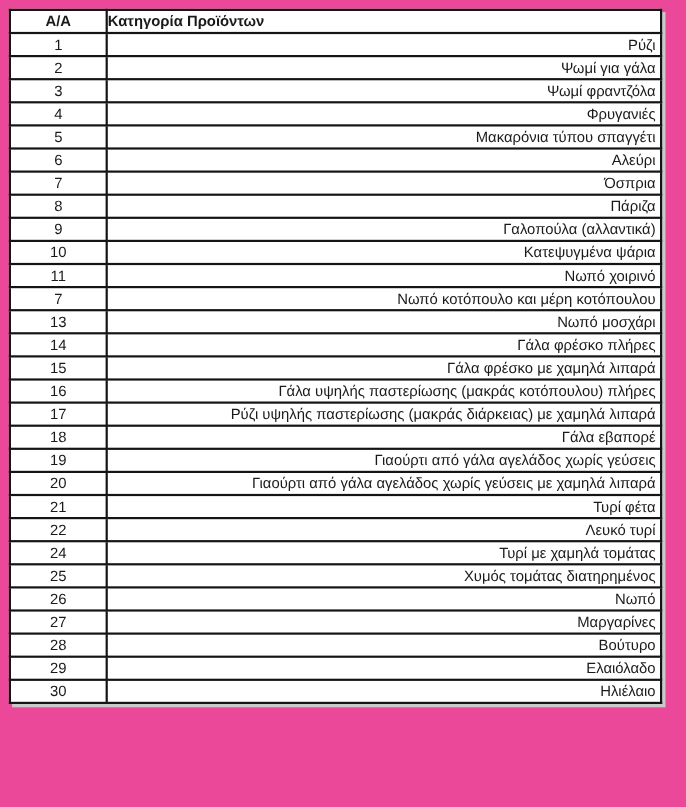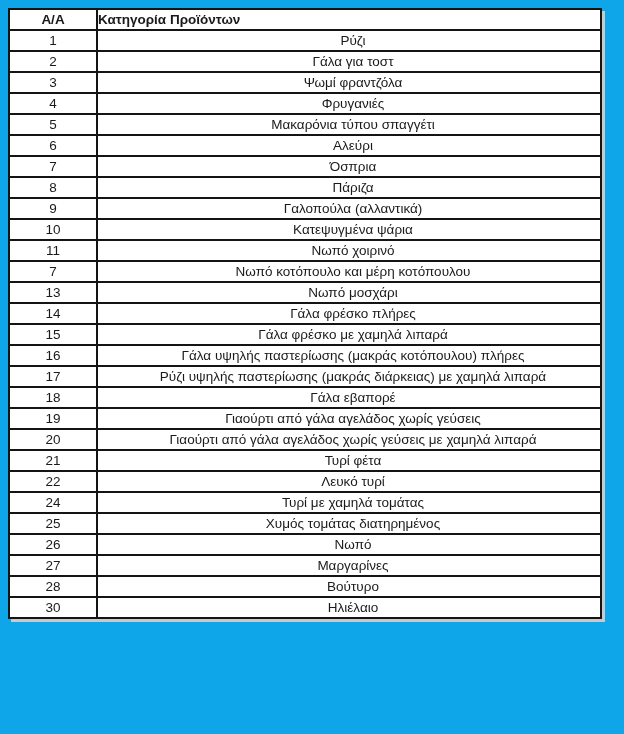--- a/index.html
+++ b/index.html
@@ -7,21 +7,21 @@
     width: 624px;
     height: 734px;
     background: #ffffff;
     font-family: "Liberation Sans", "DejaVu Sans", sans-serif;
     color: #1a1a1a;
     overflow: hidden;
   }
   .page {
     width: 624px;
     height: 734px;
-    background: #0ea5e9;
+    background: #ec4899;
     position: relative;
   }
   table.category-table {
     position: absolute;
     left: 8px;
     top: 8px;
     width: 594px;
     border-collapse: collapse;
     table-layout: fixed;
     box-shadow: 3px 3px 0 #c9c9c9;
@@ -41,21 +41,21 @@
   th.hdr-num, td.num {
     text-align: center;
     font-weight: normal;
   }
   th.hdr-num { font-weight: bold; }
   th.hdr-cat {
     text-align: left;
     font-weight: bold;
   }
   td.cat {
-    text-align: center;
+    text-align: right;
     padding-left: 12px;
     padding-right: 4px;
   }
 </style>
 </head>
 <body>
 
 <div class="page">
   <table class="category-table">
     <colgroup>
@@ -68,21 +68,21 @@
         <th class="hdr-cat">Κατηγορία Προϊόντων</th>
       </tr>
     </thead>
     <tbody>
         <tr>
           <td class="num">1</td>
           <td class="cat">Ρύζι</td>
         </tr>
         <tr>
           <td class="num">2</td>
-          <td class="cat">Γάλα για τοστ</td>
+          <td class="cat">Ψωμί για γάλα</td>
         </tr>
         <tr>
           <td class="num">3</td>
           <td class="cat">Ψωμί φραντζόλα</td>
         </tr>
         <tr>
           <td class="num">4</td>
           <td class="cat">Φρυγανιές</td>
         </tr>
         <tr>
@@ -171,18 +171,22 @@
         </tr>
         <tr>
           <td class="num">27</td>
           <td class="cat">Μαργαρίνες</td>
         </tr>
         <tr>
           <td class="num">28</td>
           <td class="cat">Βούτυρο</td>
         </tr>
         <tr>
+          <td class="num">29</td>
+          <td class="cat">Ελαιόλαδο</td>
+        </tr>
+        <tr>
           <td class="num">30</td>
           <td class="cat">Ηλιέλαιο</td>
         </tr>
       </tbody>
   </table>
 </div>
 
 </body></html>

